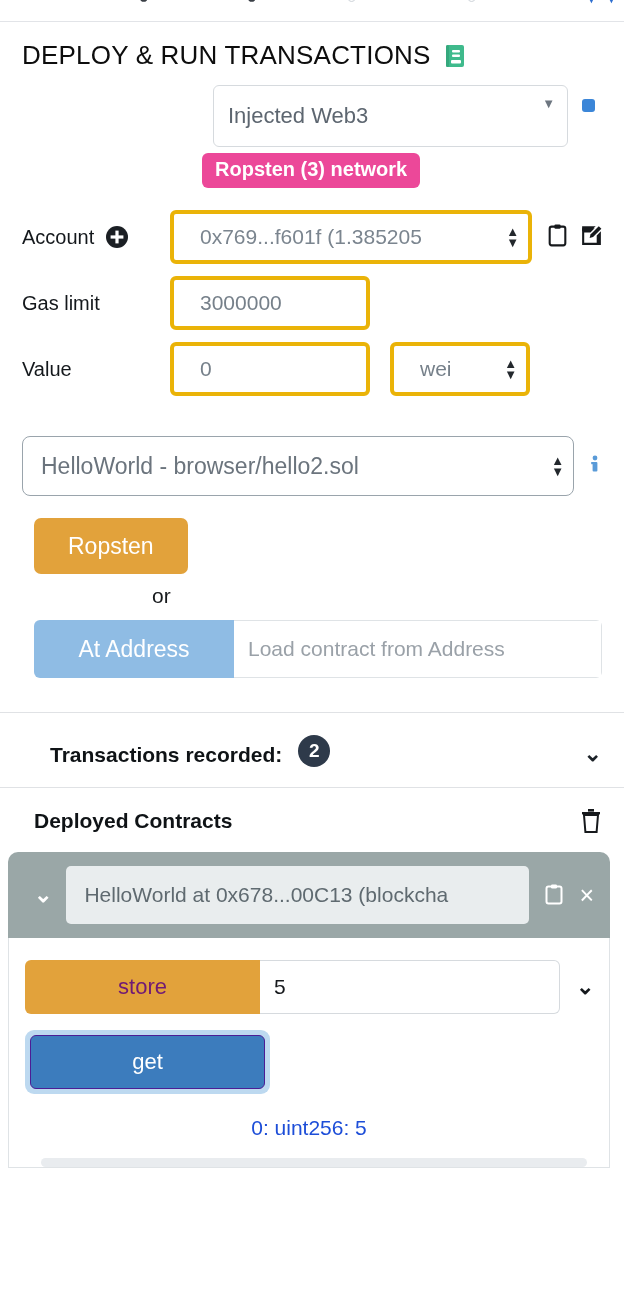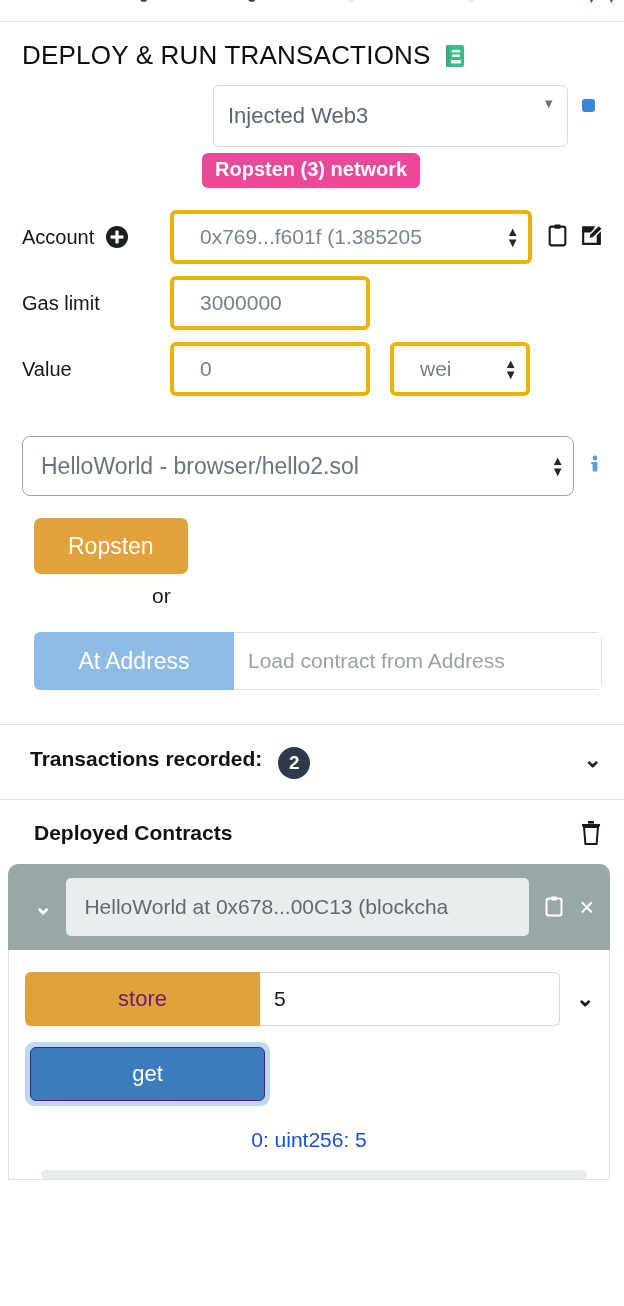--- a/index.html
+++ b/index.html
@@ -202,21 +202,21 @@
   .or-text {
     padding: 10px 0 8px 0;
     margin-left: 118px;
     font-size: 21px;
     color: #16191c;
   }
 
   
   .ataddr-row {
     display: flex;
-    margin: 16px 22px 0 34px;
+    margin: 4px 22px 0 34px;
     height: 58px;
     border-radius: 6px;
     overflow: hidden;
   }
   .btn-ataddr {
     background: #8fbce4;
     color: #ffffff;
     border: none;
     font-size: 23px;
     font-family: "Liberation Sans", sans-serif;
@@ -234,22 +234,23 @@
     padding: 0 14px;
     font-family: "Liberation Sans", sans-serif;
   }
   .ataddr-input::placeholder { color: #9aa1a8; opacity: 1; }
 
   
   .hr { height: 1px; background: #e0e2e5; margin: 34px 0 0 0; }
 
   
   .tx-row {
-    display: flex; align-items: flex-start;
+    display: flex; align-items: flex-end;
     padding: 22px 22px 20px 30px;
+    margin-left: 20px;
   }
   .tx-label { font-size: 21px; font-weight: 700; color: #0f1316; }
   .tx-badge {
     margin-left: 16px;
     background: #2e3a4a;
     color: #ffffff;
     width: 32px; height: 32px;
     border-radius: 50%;
     display: flex; align-items: center; justify-content: center;
     font-size: 19px; font-weight: 700;

